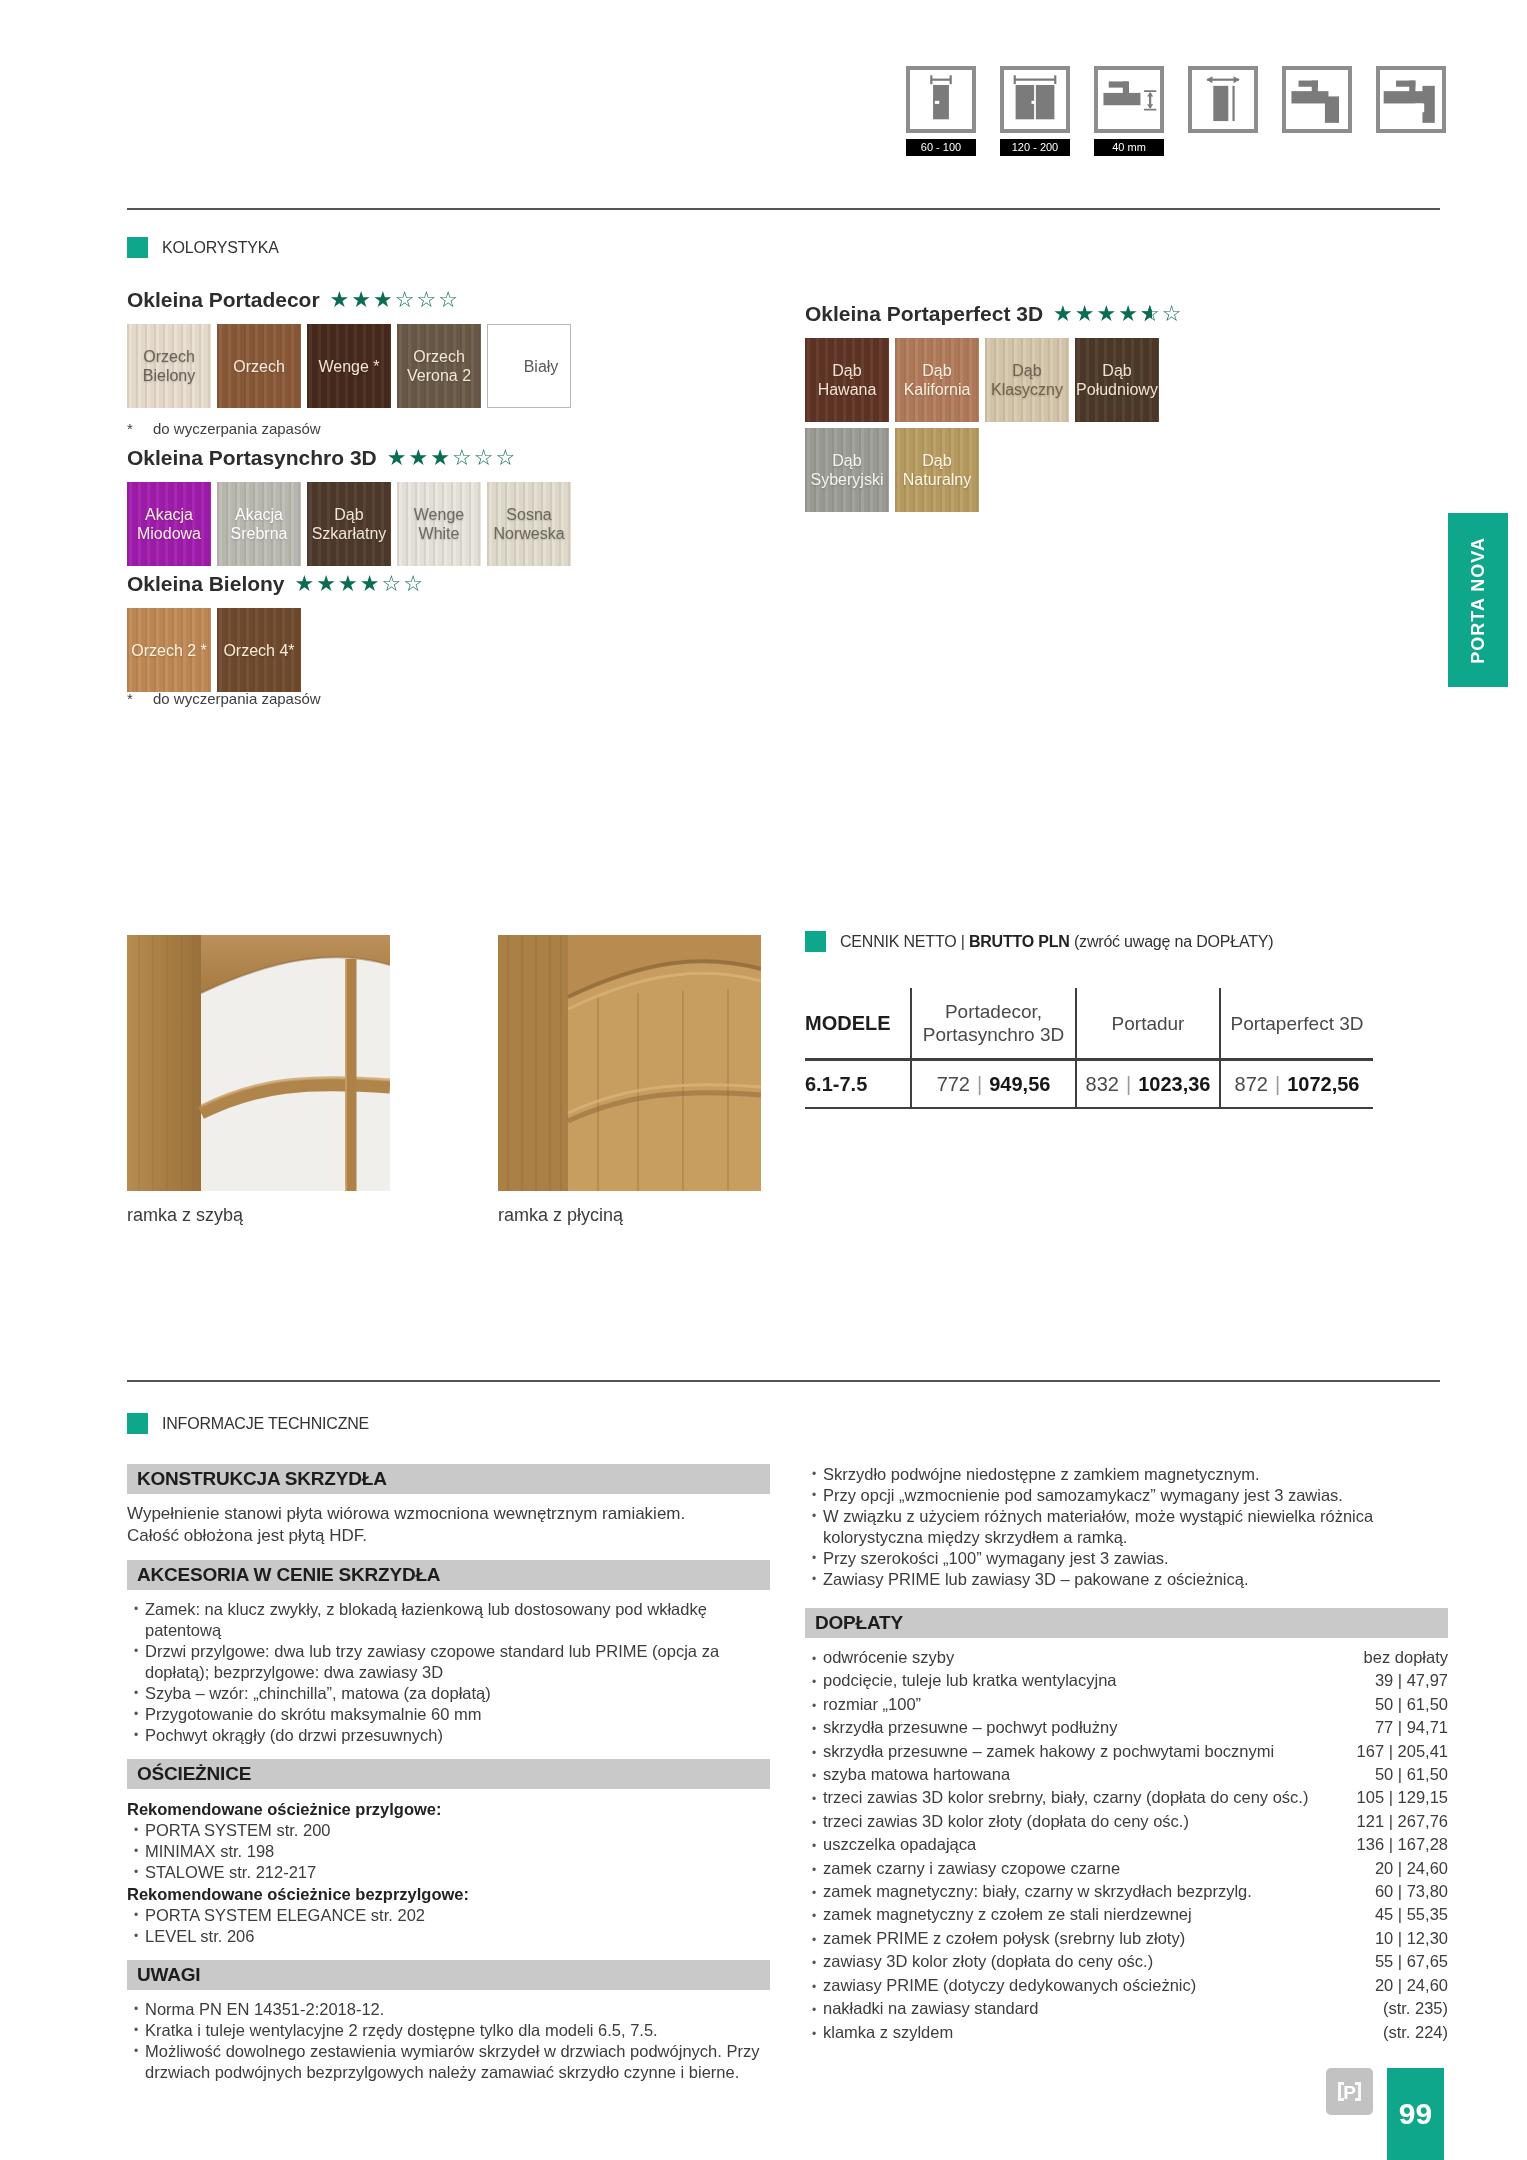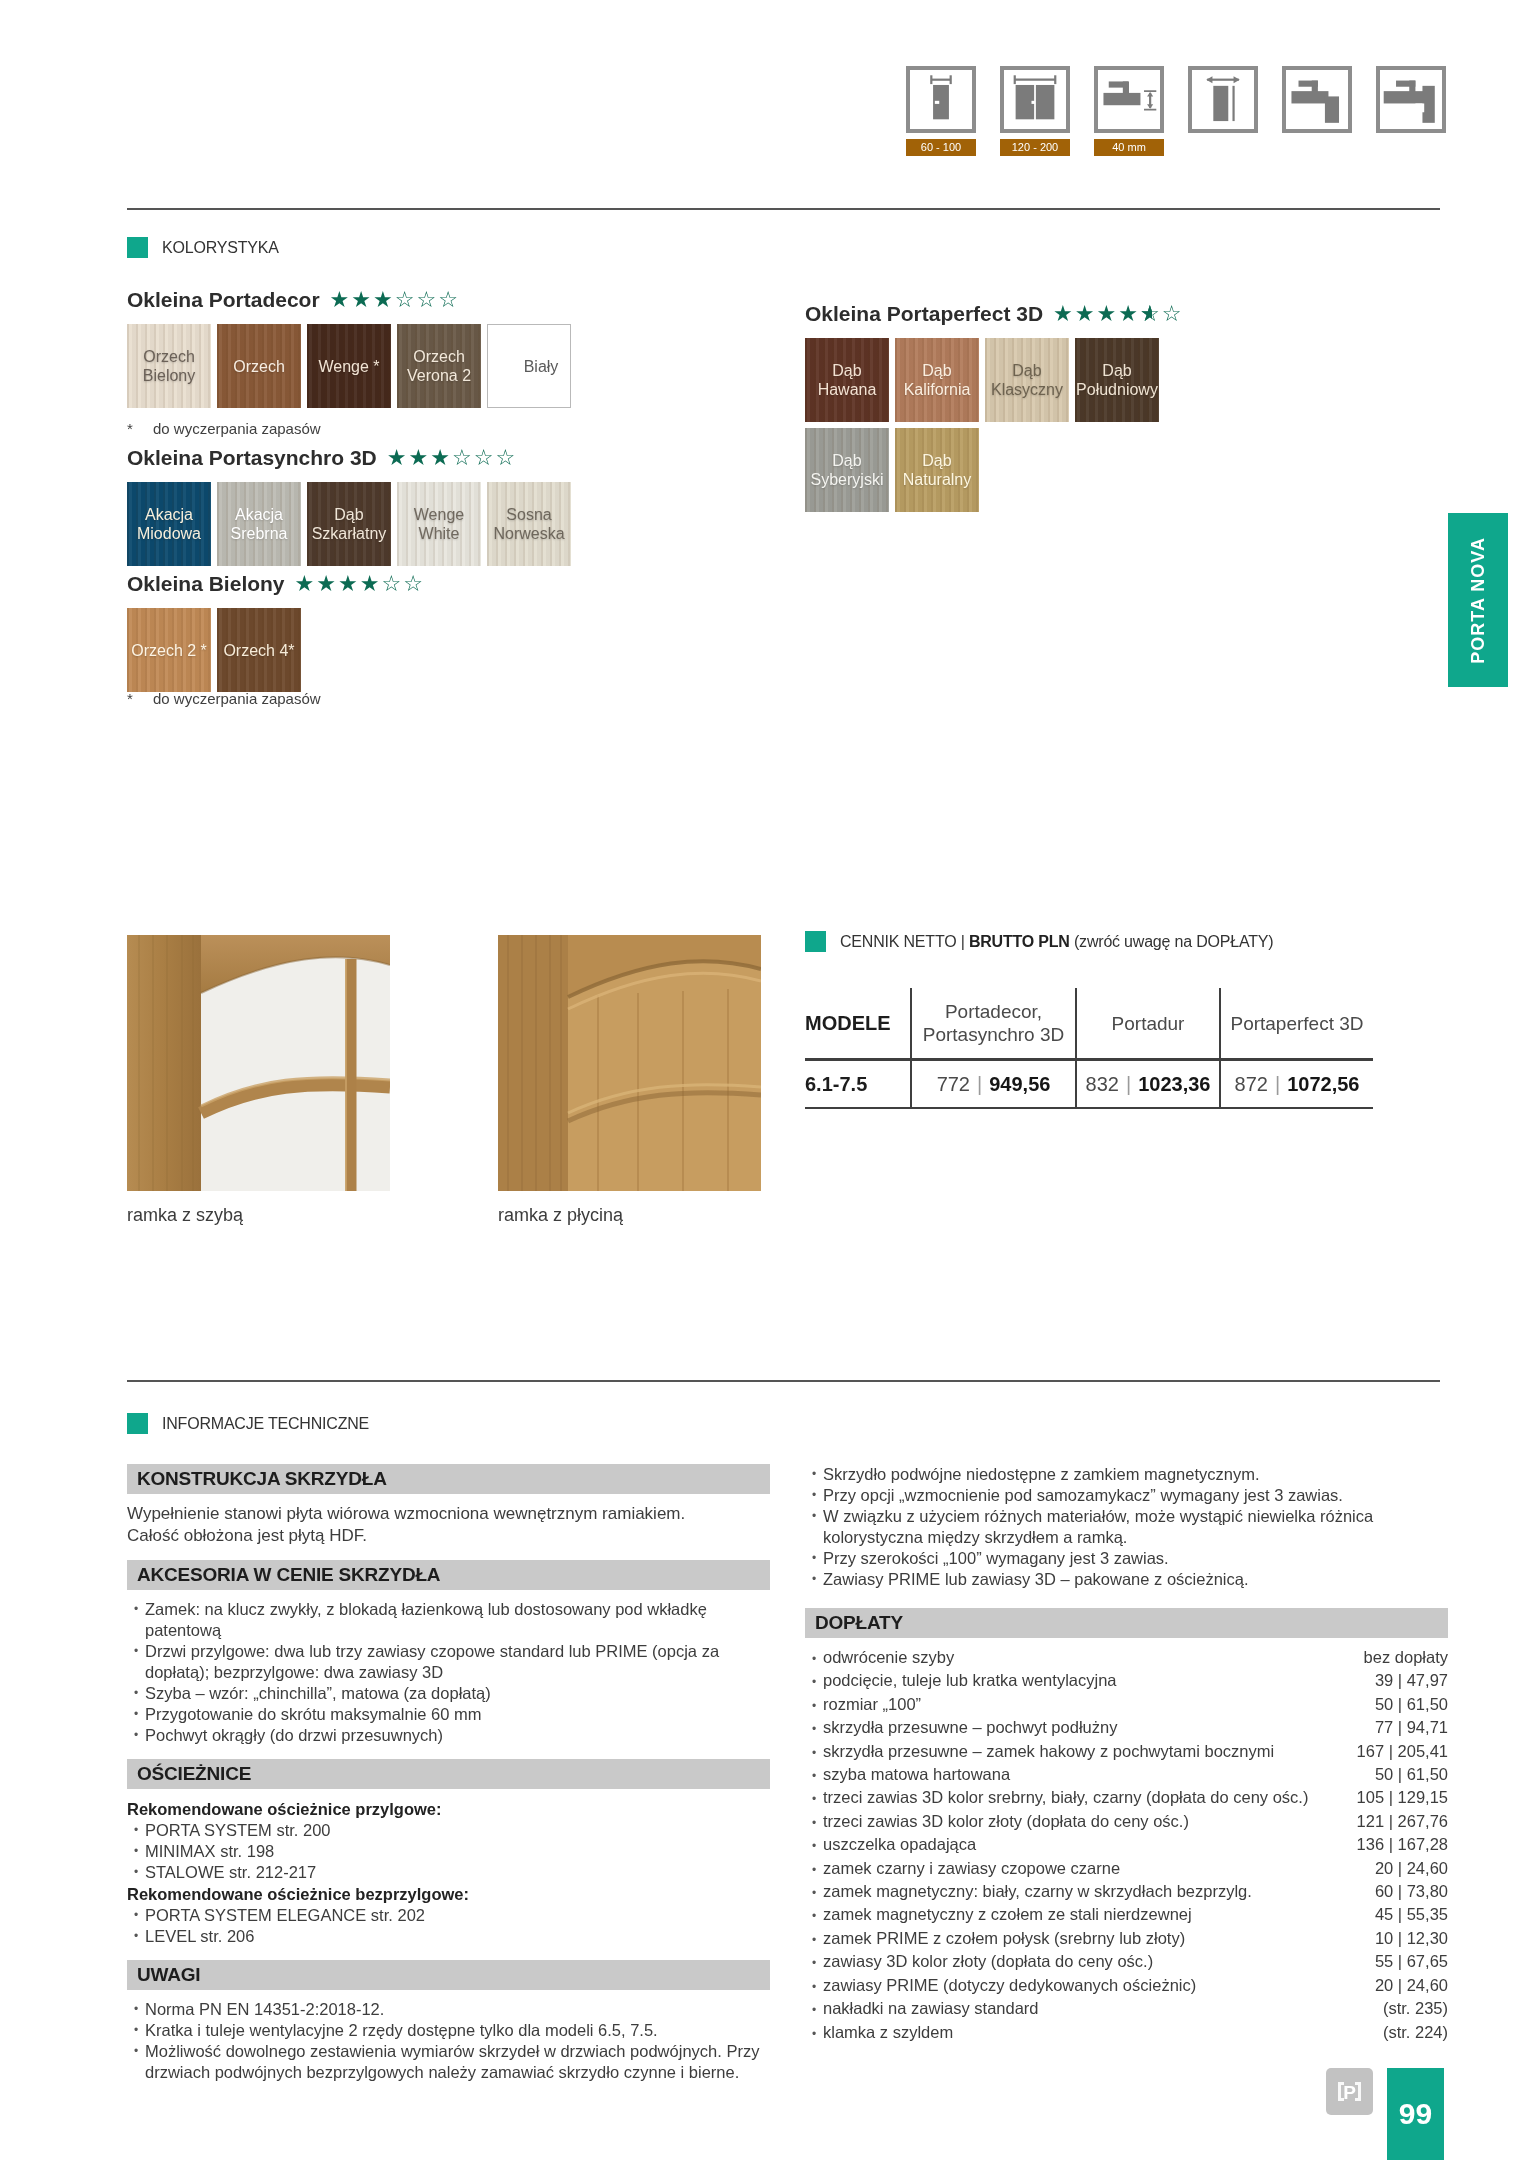--- a/index.html
+++ b/index.html
@@ -5,21 +5,21 @@
   html,body{margin:0;padding:0;background:#fff;}
   .page{position:relative;width:1527px;height:2160px;background:#fff;overflow:hidden;
         font-family:"Liberation Sans",sans-serif;color:#3a3a3a;}
   .hr{position:absolute;height:2px;background:#555;left:127px;width:1313px;}
   
   .icons-row{position:absolute;left:906px;top:66px;display:flex;gap:24px;}
   .icon-cell{display:flex;flex-direction:column;align-items:center;gap:6px;}
   .icon-box{width:70px;height:67px;border:4px solid #8d8d8d;background:#fff;box-sizing:border-box;
             display:flex;align-items:center;justify-content:center;}
   .icon-box svg{width:100%;height:100%;display:block;}
-  .icon-label{width:70px;height:17px;background:#a16207;color:#fff;font-size:11px;line-height:17px;
+  .icon-label{width:70px;height:17px;background:#000000;color:#fff;font-size:11px;line-height:17px;
               text-align:center;white-space:nowrap;}
   
   .sec-title{position:absolute;display:flex;align-items:center;gap:14px;}
   .sec-sq{width:21px;height:21px;flex:0 0 21px;}
   .sec-text{font-size:16px;color:#333;letter-spacing:-0.2px;white-space:nowrap;}
   .sec-text b{font-weight:bold;color:#222;}
   
   .okleina{position:absolute;width:460px;}
   .okleina-head{display:flex;align-items:center;gap:10px;height:24px;}
   .okleina-name{font-weight:bold;font-size:21px;color:#2d2d2d;white-space:nowrap;}
@@ -205,21 +205,21 @@
       </div>
   </div>
   <div class="note" style="left:127px;top:420px"><span class="ast">*</span><span>do wyczerpania zapasów</span></div>
 
   <div class="okleina" style="left:127px;top:446px">
     <div class="okleina-head">
         <span class="okleina-name">Okleina Portasynchro 3D</span>
         <span class="stars"><span class="st f" style="color:#0c6b53">★</span><span class="st f" style="color:#0c6b53">★</span><span class="st f" style="color:#0c6b53">★</span><span class="st" style="color:#0c6b53">☆</span><span class="st" style="color:#0c6b53">☆</span><span class="st" style="color:#0c6b53">☆</span></span>
       </div>
     <div class="swatches">
-        <div class="swatch grain" style="background: #0c4a6e;">
+        <div class="swatch grain" style="background: #a21caf;">
           <span style="color: rgb(247, 239, 220);">Akacja Miodowa</span>
         </div>
         <div class="swatch grain" style="background: rgb(189, 188, 180);">
           <span style="color: rgb(255, 255, 255);">Akacja Srebrna</span>
         </div>
         <div class="swatch grain" style="background: rgb(78, 58, 44);">
           <span style="color: rgb(240, 230, 216);">Dąb Szkarłatny</span>
         </div>
         <div class="swatch grain" style="background: rgb(232, 230, 222);">
           <span style="color: rgb(112, 105, 95);">Wenge White</span>

